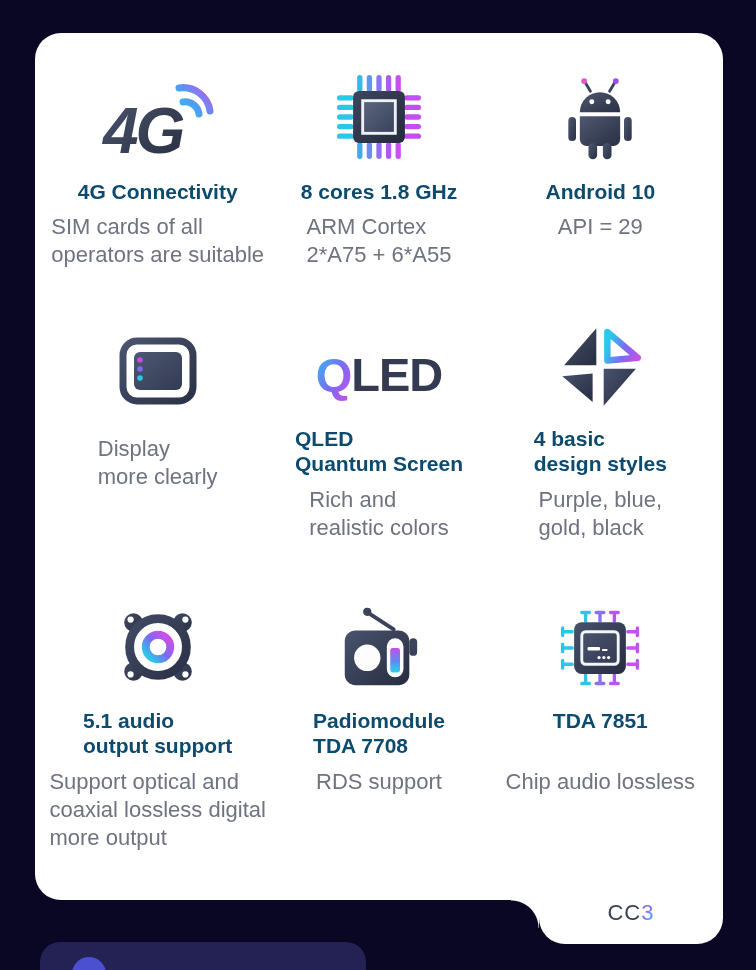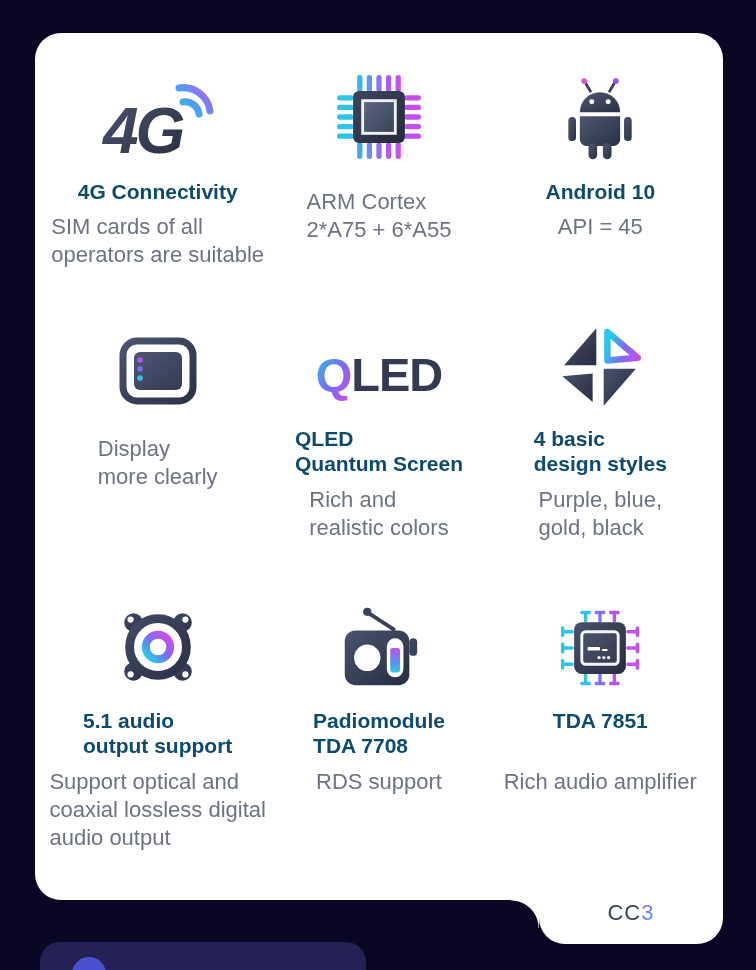--- a/index.html
+++ b/index.html
@@ -126,20 +126,21 @@
             <line x1="79" y1="30" x2="91" y2="30" stroke="#c44ff0"></line>
               <line x1="79" y1="40" x2="91" y2="40" stroke="#c44ff0"></line>
             <line x1="79" y1="50" x2="91" y2="50" stroke="#c44ff0"></line>
               <line x1="79" y1="60" x2="91" y2="60" stroke="#c44ff0"></line>
             <line x1="79" y1="70" x2="91" y2="70" stroke="#c44ff0"></line>
           </g>
           <rect x="23" y="23" width="54" height="54" rx="6" fill="url(#gCpu)"></rect>
           <rect x="33" y="33" width="34" height="34" fill="url(#gCpuIn)" stroke="#eef1f6" stroke-width="3"></rect>
         </svg>
       </div>
+      <div class="title">8 cores 1.8 GHz</div>
       <div class="sub">ARM Cortex
 2*A75 + 6*A55</div>
     </div>
 
     <div class="cell row1">
       <div class="icon-box">
         <svg width="96" height="90" viewBox="0 0 100 92">
           <defs>
             <linearGradient id="gAnd" x1="0" y1="0" x2="1" y2="1">
               <stop offset="0" stop-color="#4e586f"></stop>
@@ -154,21 +155,21 @@
           <circle cx="41.5" cy="27" r="2.6" fill="#ffffff"></circle>
           <circle cx="58.5" cy="27" r="2.6" fill="#ffffff"></circle>
           <path d="M29 42 h42 v24 a7 7 0 0 1 -7 7 h-28 a7 7 0 0 1 -7 -7 z" fill="url(#gAnd)"></path>
           <rect x="17" y="43" width="8" height="25" rx="4" fill="url(#gAnd)"></rect>
           <rect x="75" y="43" width="8" height="25" rx="4" fill="url(#gAnd)"></rect>
           <rect x="38" y="70" width="9" height="17" rx="4.5" fill="url(#gAnd)"></rect>
           <rect x="53" y="70" width="9" height="17" rx="4.5" fill="url(#gAnd)"></rect>
         </svg>
       </div>
       <div class="title">Android 10</div>
-      <div class="sub">API = 45</div>
+      <div class="sub">API = 29</div>
     </div>
 
     <div class="cell row2">
       <div class="icon-box">
         <svg width="100" height="80" viewBox="0 0 100 78">
           <defs>
             <linearGradient id="gDsp" x1="0" y1="0" x2="1" y2="1">
               <stop offset="0" stop-color="#4a5470"></stop>
                 <stop offset="1" stop-color="#2b3147"></stop>
             </linearGradient>
@@ -249,21 +250,21 @@
           <circle cx="78" cy="20" r="3.2" fill="#ffffff"></circle>
           <circle cx="22" cy="76" r="3.2" fill="#ffffff"></circle>
           <circle cx="78" cy="76" r="3.2" fill="#ffffff"></circle>
           <circle cx="50" cy="48" r="12.5" fill="none" stroke="url(#gDon)" stroke-width="8"></circle>
         </svg>
       </div>
       <div class="title">5.1 audio
 output support</div>
       <div class="sub">Support optical and
 coaxial lossless digital
-audio output</div>
+more output</div>
     </div>
 
     <div class="cell row3">
       <div class="icon-box">
         <svg width="98" height="90" viewBox="0 0 100 92">
           <defs>
             <linearGradient id="gRad" x1="0" y1="0" x2="1" y2="1">
               <stop offset="0" stop-color="#49536e"></stop>
                 <stop offset="1" stop-color="#272d40"></stop>
             </linearGradient>
@@ -317,21 +318,21 @@
           <rect x="23" y="21" width="54" height="54" rx="8" fill="url(#gTda)"></rect>
           <rect x="31" y="31" width="38" height="34" rx="4" fill="url(#gTdaIn)" stroke="#f2f5f9" stroke-width="3"></rect>
           <rect x="37" y="47" width="13" height="3.5" rx="1" fill="#ffffff"></rect>
           <rect x="52" y="49" width="6" height="2" rx="1" fill="#ffffff"></rect>
           <circle cx="49" cy="58" r="1.7" fill="#ffffff"></circle>
           <circle cx="54" cy="58" r="1.7" fill="#ffffff"></circle>
           <circle cx="59" cy="58" r="1.7" fill="#ffffff"></circle>
         </svg>
       </div>
       <div class="title">TDA 7851</div>
-      <div class="sub">Rich audio amplifier</div>
+      <div class="sub">Chip audio lossless</div>
     </div>
 
   </div>
 
   <div class="tab">
     <div class="brand">
       <span class="cc">CC</span><span class="three">3</span>
     </div>
   </div>
 </div>

